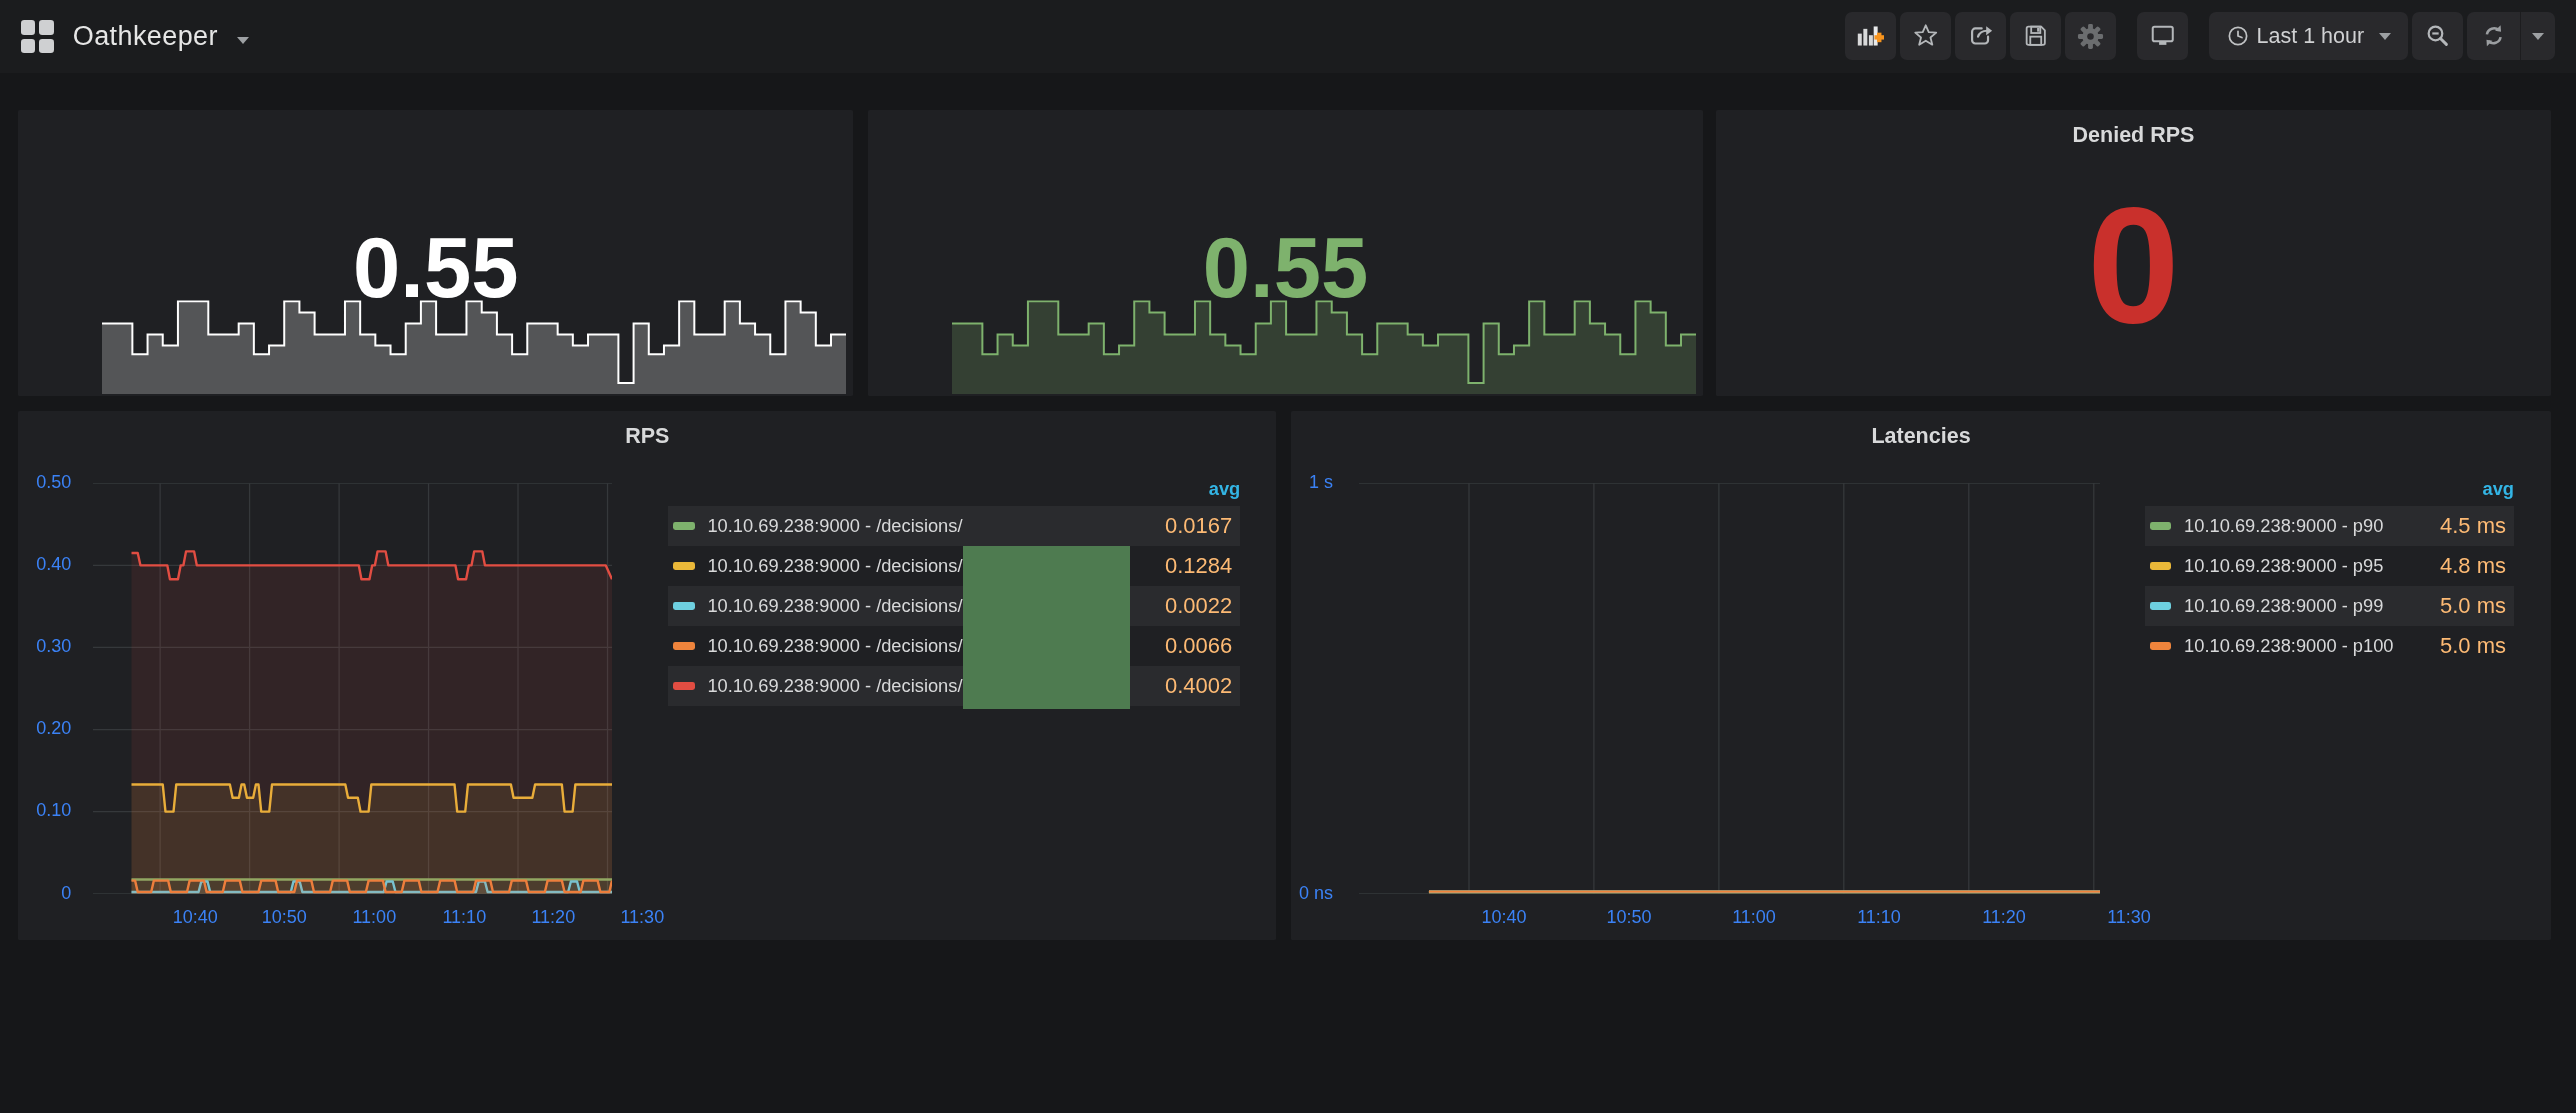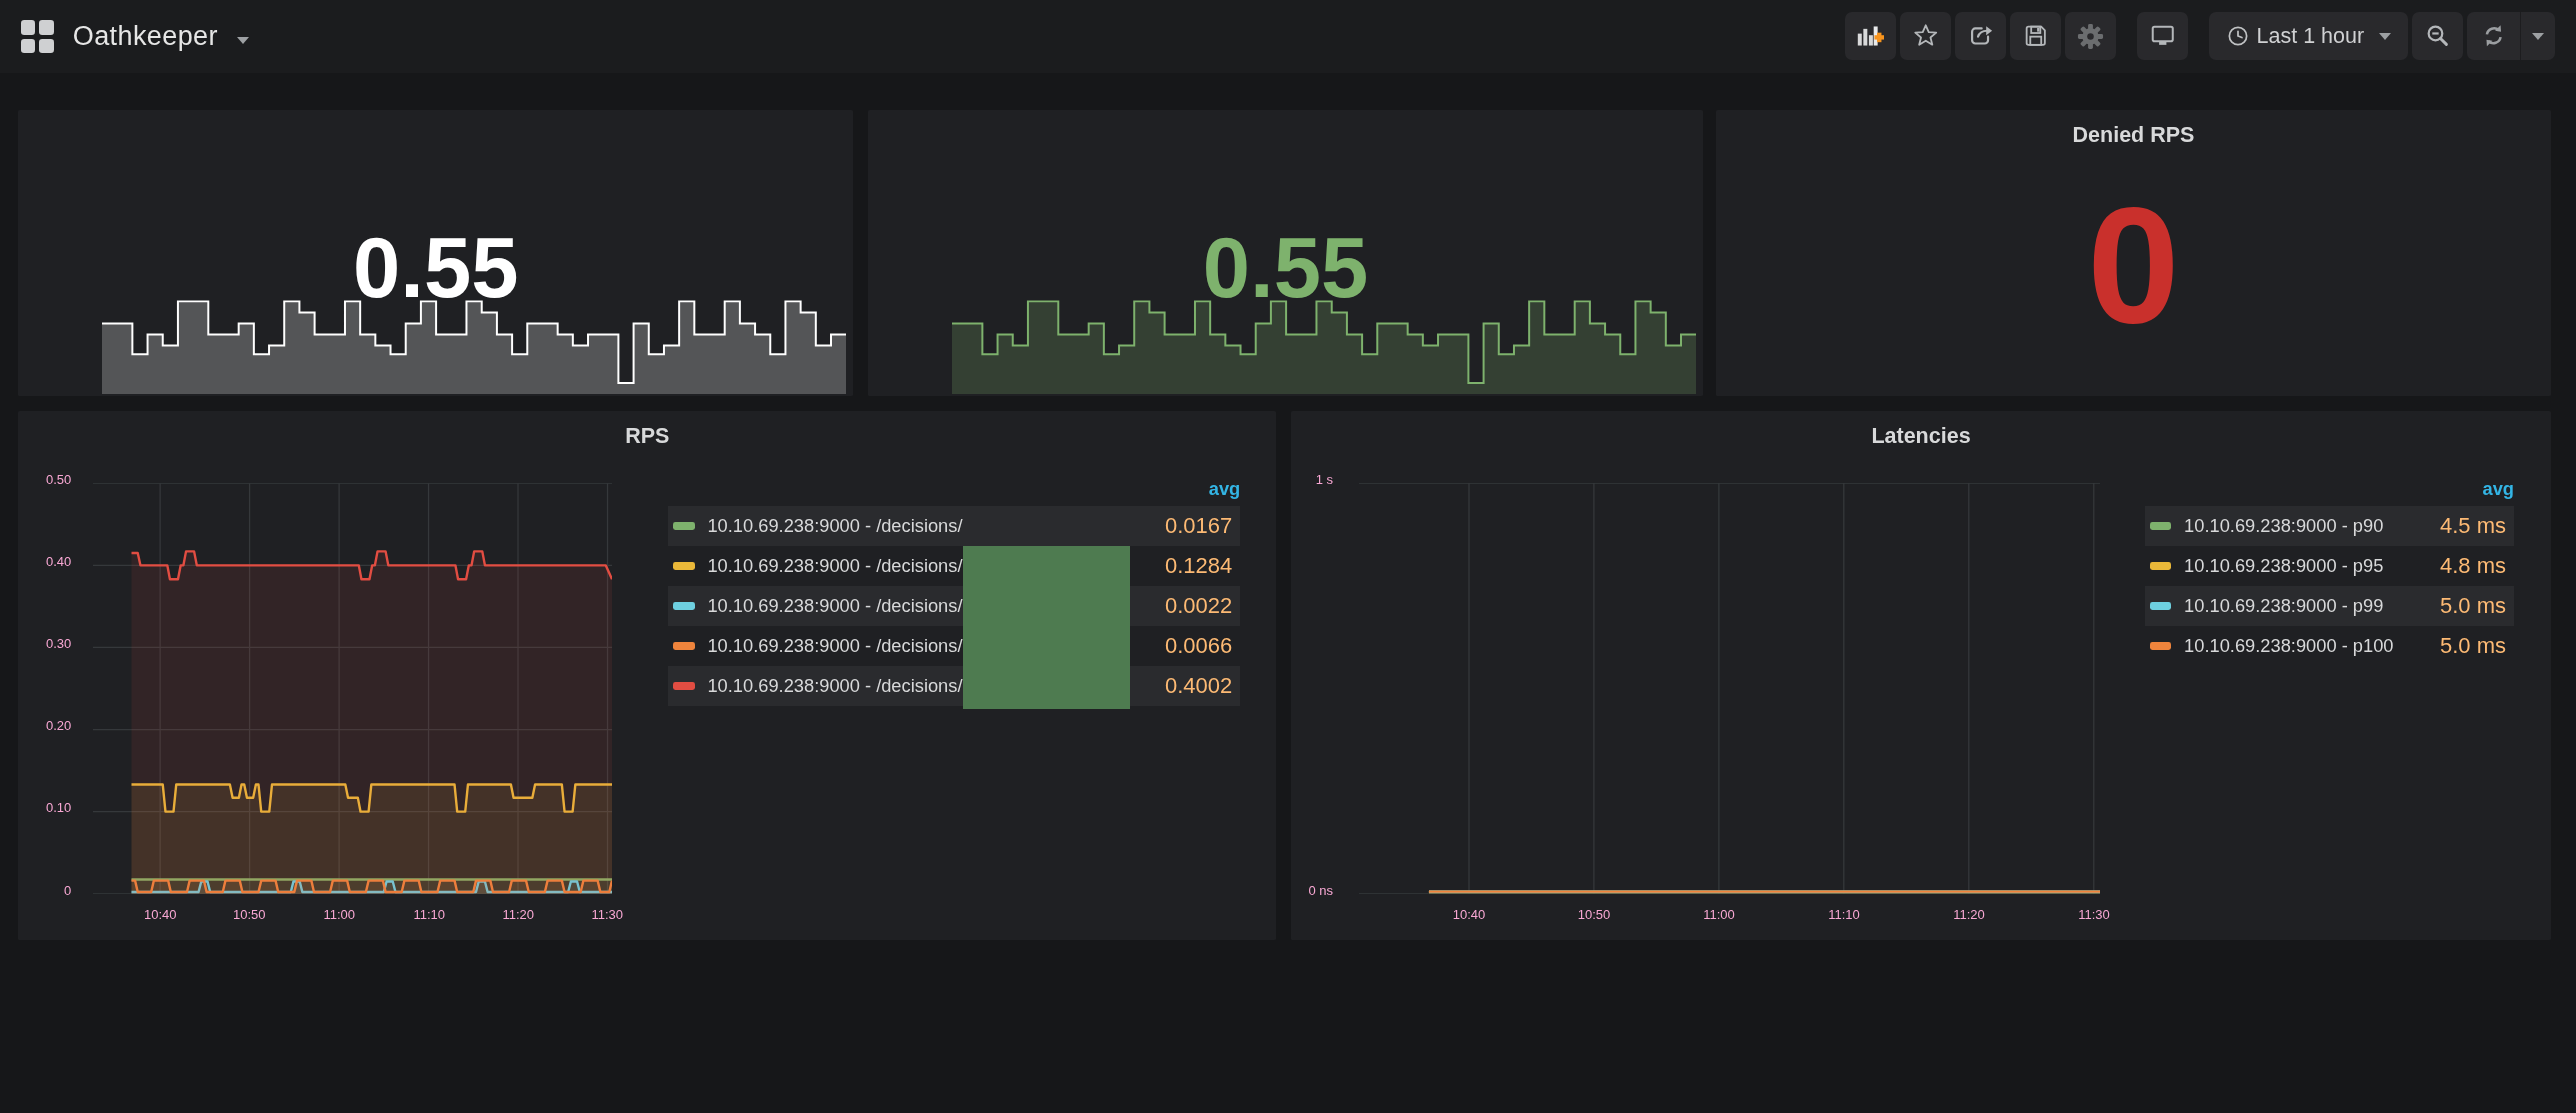--- a/index.html
+++ b/index.html
@@ -45,23 +45,23 @@
   
   .yaxis  { position:absolute; top:72px; height:411px; }
   #rps-yaxis { left:0; width:64px; }
   #lat-yaxis { left:0; width:53px; }
   .plot { position:absolute; top:72px; height:411px; cursor:crosshair; }
   #rps-plot { left:75px; width:519px; }
   #lat-plot { left:68px; width:741px; }
   .xaxis { position:absolute; top:493px; height:27px; }
   #rps-xaxis { left:75px; width:519px; }
   #lat-xaxis { left:68px; width:741px; }
-  .tick { position:absolute; color:#f9a8d4; font-size:13px; white-space:nowrap; }
+  .tick { position:absolute; color:#3b82f6; font-size:18px; white-space:nowrap; }
   .ylabel { right:11px; }
-  .xlabel { transform:translateX(-50%); top:3.2px; }
+  .xlabel { transform:translateX(-50%); top:3.2px;margin-left:35px; }
 
   .legend-avg { position:absolute; top:67px; text-align:right; color:#33b5e5; font-size:18.3px; font-weight:700; }
   #rps-avg { left:650px; width:572px; }
   #lat-avg { left:854px; width:369px; }
   .legend { position:absolute; top:95px; }
   #rps-legend { left:650px; width:572px; }
   #lat-legend { left:854px; width:369px; }
   .legend-row { height:40px; display:flex; align-items:center; padding:0 8px 0 4.8px; cursor:pointer; }
   .legend-row.hl { background:rgba(255,255,255,0.05); }
   .legend-dash { width:21.5px; height:7.2px; border-radius:2.4px; margin-right:12.8px; flex:none; }

